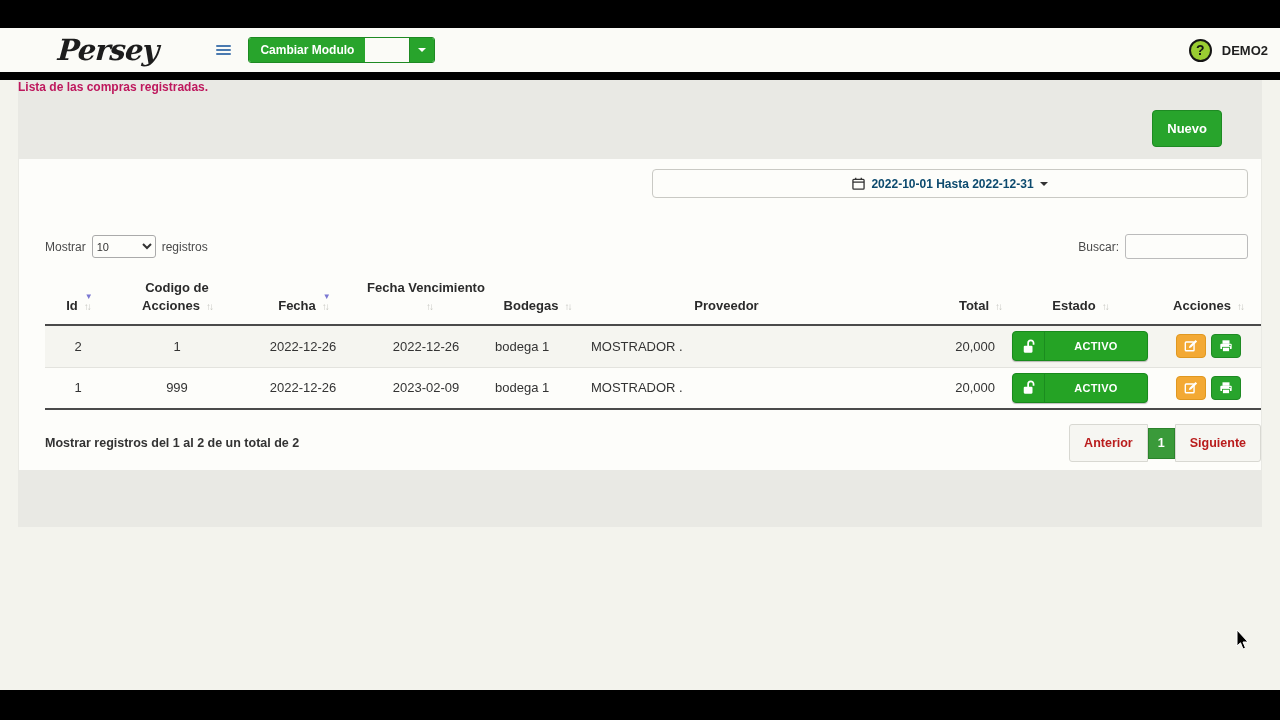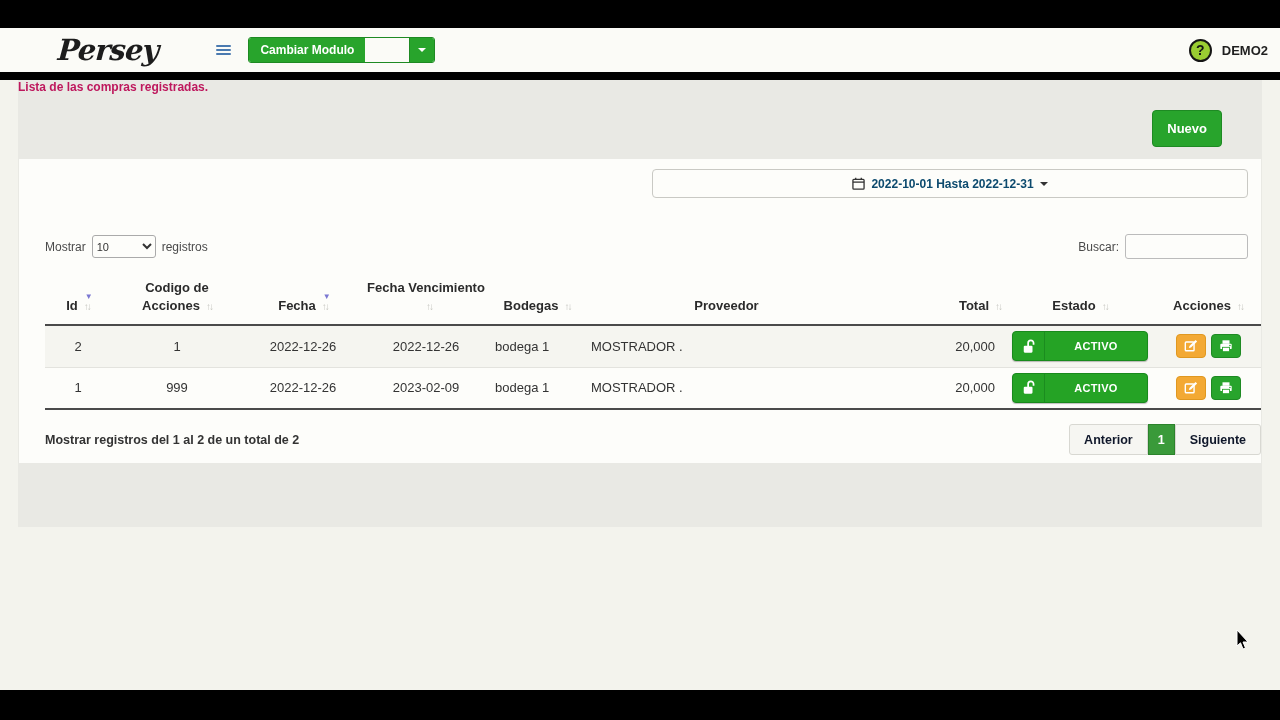--- a/index.html
+++ b/index.html
@@ -61,21 +61,21 @@
   .lock-seg { display:flex; align-items:center; justify-content:center; width:32px; border-right:1px solid #1b8c1f; }
   .estado-label { flex:1; display:flex; align-items:center; justify-content:center; color:#fff; font-size:11px; font-weight:bold; letter-spacing:0.3px; }
 
   .actions { display:flex; gap:5px; justify-content:center; }
   .btn-edit { width:30px; height:24px; background:#f3a934; border:1px solid #e09820; border-radius:4px; display:flex; align-items:center; justify-content:center; cursor:pointer; }
   .btn-print { width:30px; height:24px; background:#28a42c; border:1px solid #1e8a23; border-radius:4px; display:flex; align-items:center; justify-content:center; cursor:pointer; }
 
   .footer-row { display:flex; justify-content:space-between; align-items:center; margin:14px 0 0 19px; width:1216px; }
   .info-text { font-size:12.5px; font-weight:bold; color:#333; }
   .pager { display:flex; align-items:center; }
-  .page-btn { height:31px; padding:0 14px; background:#f6f6f2; border:1px solid #d8d8d2; color:#0f172a; font-size:12.5px; font-weight:bold; display:flex; align-items:center; cursor:pointer; }
+  .page-btn { height:38px; padding:0 14px; background:#f6f6f2; border:1px solid #d8d8d2; color:#b91c1c; font-size:12.5px; font-weight:bold; display:flex; align-items:center; cursor:pointer; }
   .page-btn.prev { border-radius:3px 0 0 3px; }
   .page-btn.next { border-radius:0 3px 3px 0; }
   .page-current { height:31px; width:27px; background:#3a9a3a; border:1px solid #2c832c; color:#fff; font-size:12.5px; font-weight:bold; display:flex; align-items:center; justify-content:center; cursor:pointer; }
 
   .cursor { position:absolute; left:1236px; top:630px; pointer-events:none; }
 </style>
 </head>
 <body>
 
 <div class="top-black"></div>

